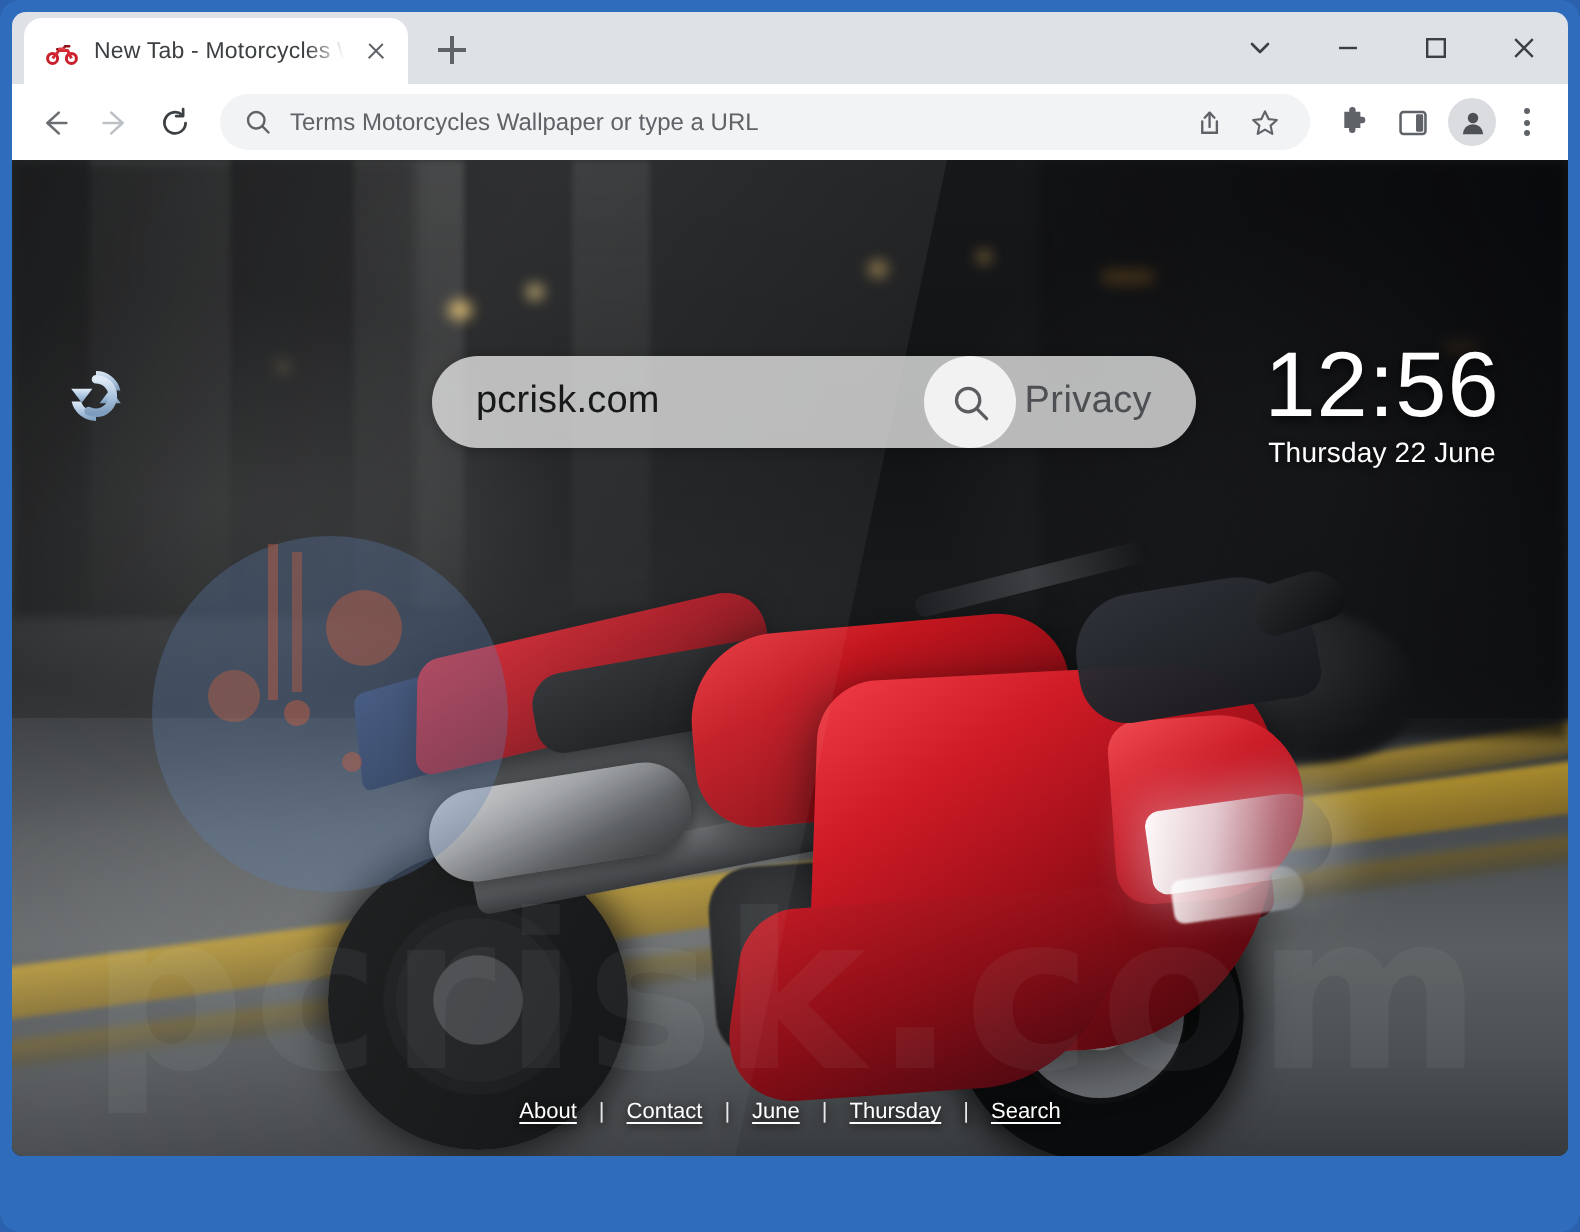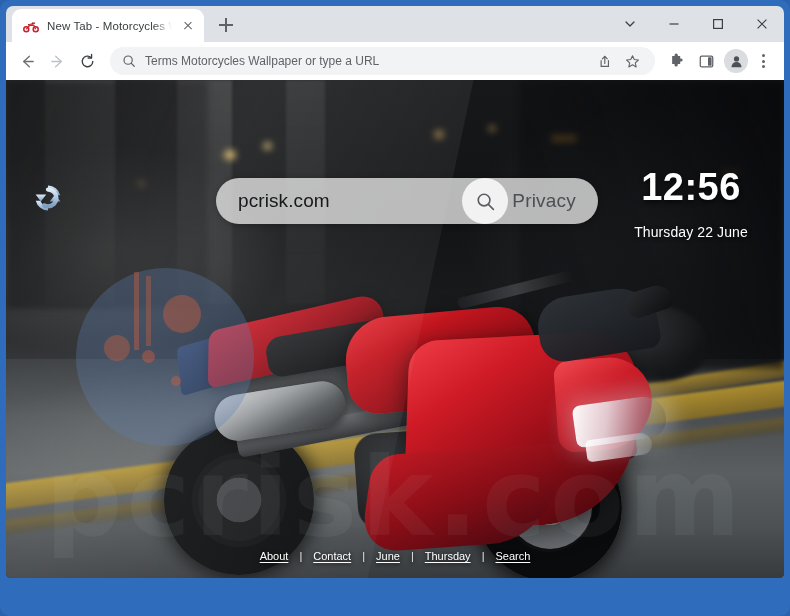--- a/index.html
+++ b/index.html
@@ -529,30 +529,30 @@
 
   
   .clock {
     position: absolute;
     right: 18px; top: 88px;
     text-align: center;
     color: #ffffff;
     width: 150px;
   }
   .clock-time {
-    font-size: 38px;
-    font-weight: 700;
+    font-size: 46px;
+    font-weight: 400;
     line-height: 1.05;
     letter-spacing: .5px;
     text-shadow: 0 2px 5px rgba(0,0,0,.7);
     text-align: center;
   }
   .clock-date {
     font-size: 14px;
-    margin-top: 16px;
+    margin-top: 2px;
     letter-spacing: .1px;
     text-shadow: 0 1px 4px rgba(0,0,0,.8);
   }
 
   
   .footer {
     position: absolute;
     left: 0; right: 0; bottom: 16px;
     display: flex;
     align-items: center;

